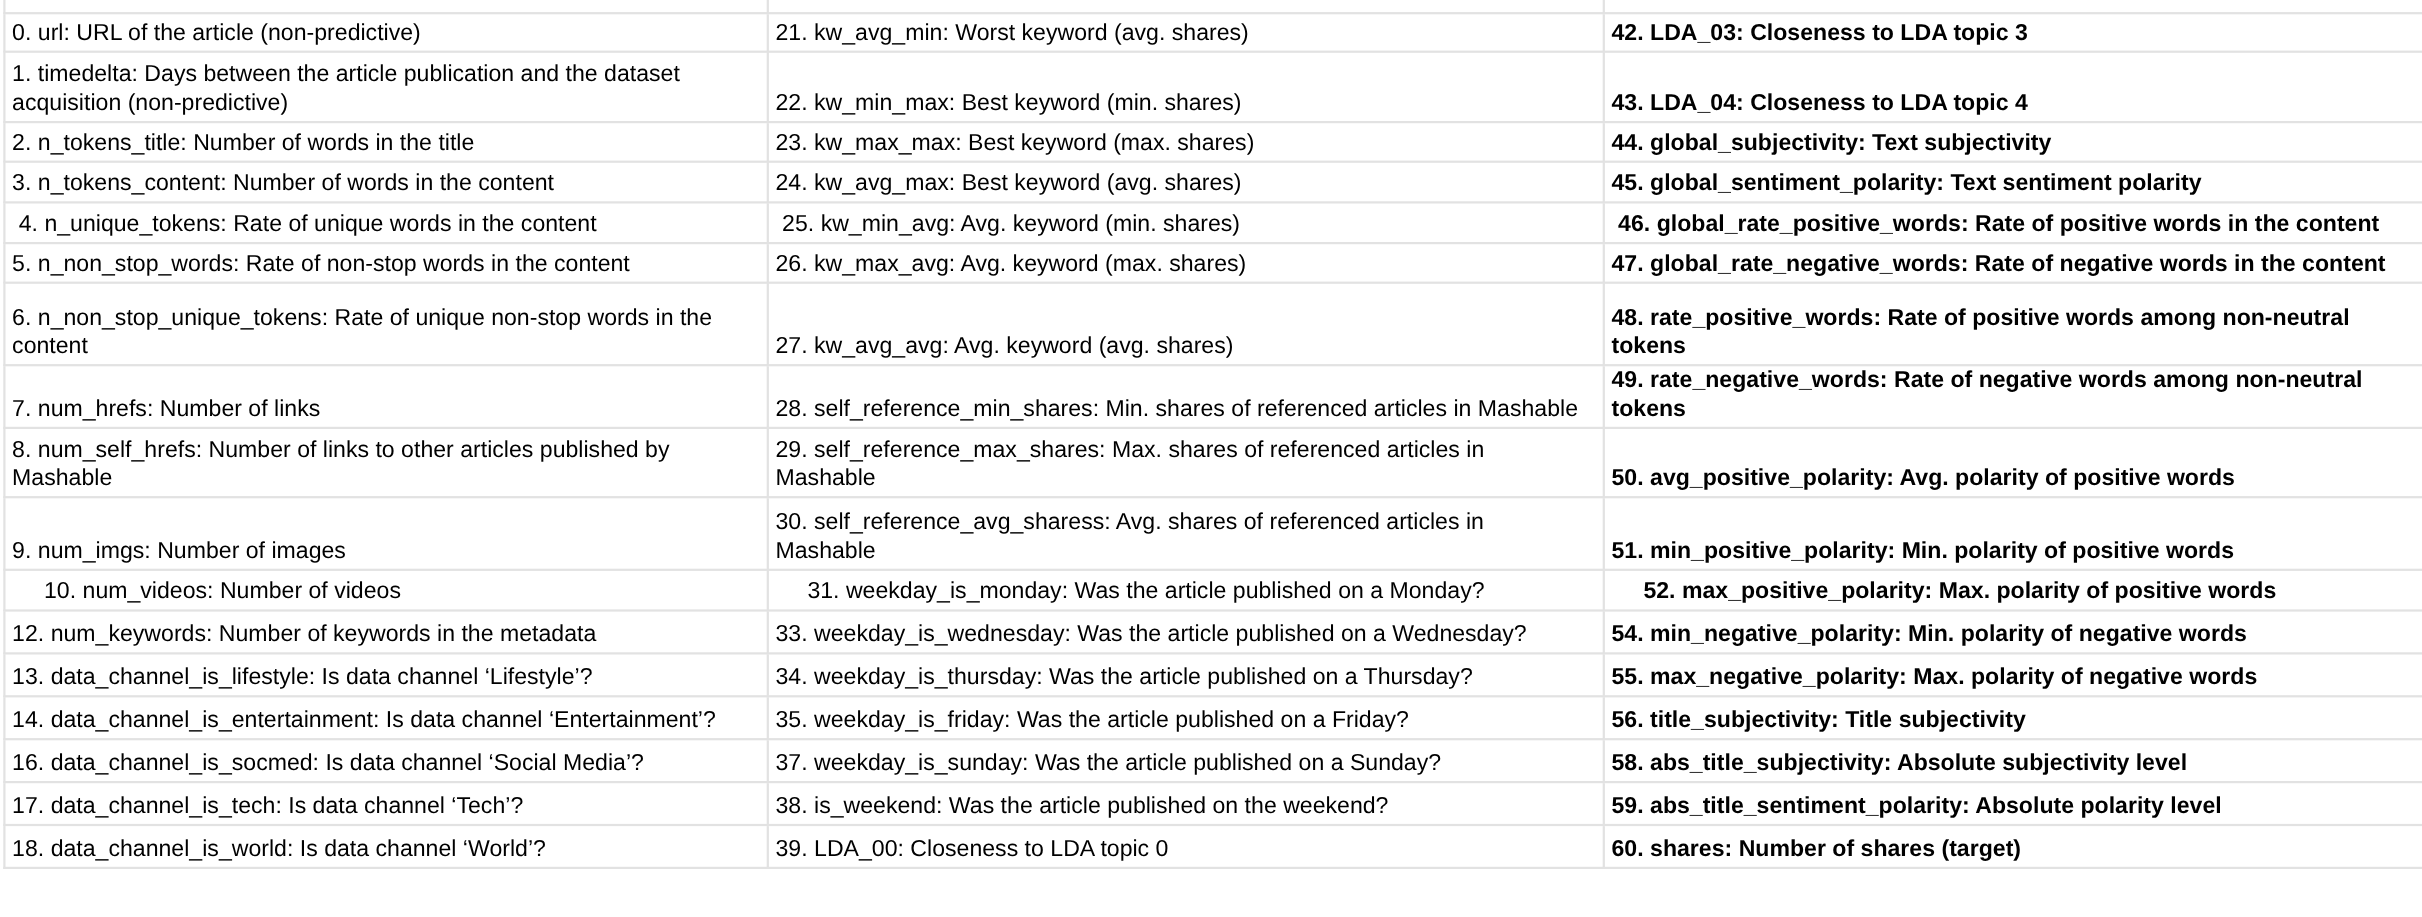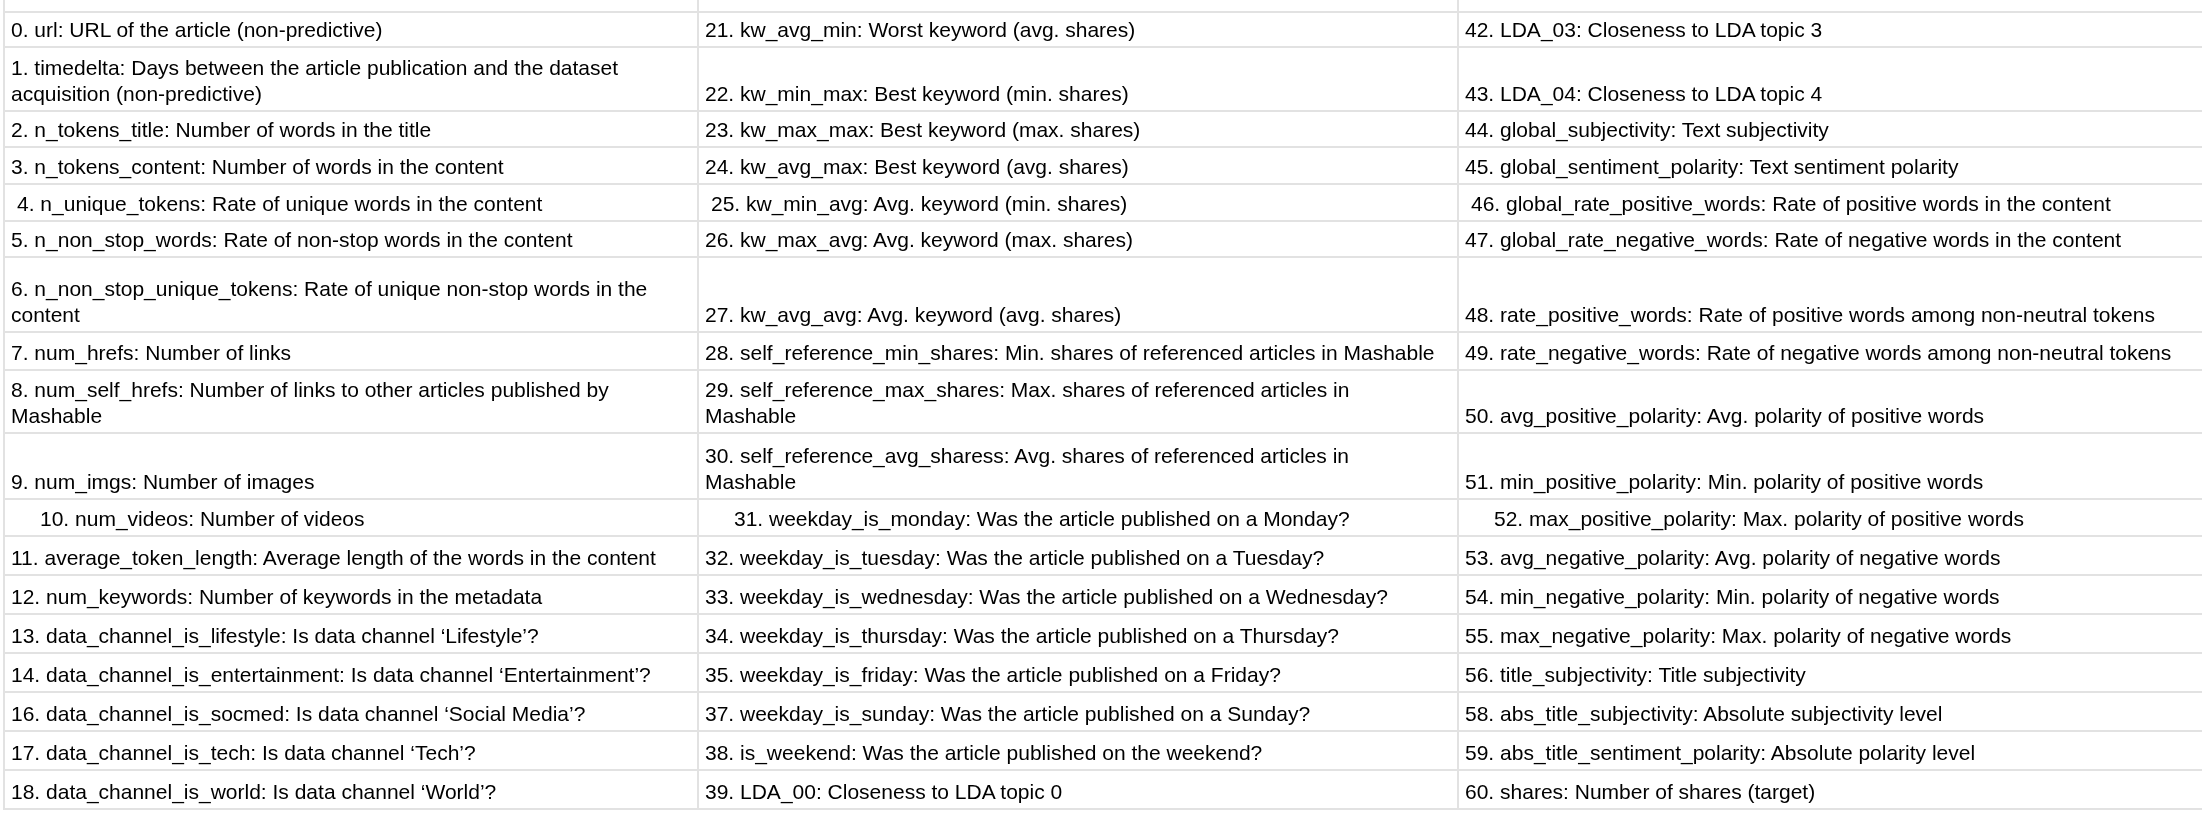--- a/index.html
+++ b/index.html
@@ -27,21 +27,21 @@
     vertical-align: bottom;
     padding: 0 8px 3px 6px;
     border-right: 2px solid #e2e2e2;
     border-bottom: 2px solid #e2e2e2;
     background: #ffffff;
     overflow: hidden;
     word-wrap: normal;
   }
   td.a { border-left: 2px solid #e2e2e2; padding-right: 26px; }
   td.b { padding-right: 17px; }
-  td.c { border-right: none; padding-right: 8px; }
+  td.c { border-right: none; padding-right: 8px; font-weight: bold; }
   tr.rs  td { height: 8px; }
   tr.r0  td { height: 30px; }
   tr.r1  td { height: 59px; }
   tr.r2  td { height: 31px; }
   tr.r3  td { height: 32px; }
   tr.r4  td { height: 32px; padding-left: 12px; }
   tr.r5  td { height: 31px; }
   tr.r6  td { height: 70px; }
   tr.r7  td { height: 33px; }
   tr.r8  td { height: 58px; margin-left: 48px; }
@@ -114,25 +114,20 @@
       <tr class="r9">
         <td class="a">9. num_imgs: Number of images</td>
         <td class="b">30. self_reference_avg_sharess: Avg. shares of referenced articles in Mashable</td>
         <td class="c">51. min_positive_polarity: Min. polarity of positive words</td>
       </tr>
       <tr class="r10">
         <td class="a">10. num_videos: Number of videos</td>
         <td class="b">31. weekday_is_monday: Was the article published on a Monday?</td>
         <td class="c">52. max_positive_polarity: Max. polarity of positive words</td>
       </tr>
-      <tr class="r11">
-        <td class="a">11. average_token_length: Average length of the words in the content</td>
-        <td class="b">32. weekday_is_tuesday: Was the article published on a Tuesday?</td>
-        <td class="c">53. avg_negative_polarity: Avg. polarity of negative words</td>
-      </tr>
       <tr class="r12">
         <td class="a">12. num_keywords: Number of keywords in the metadata</td>
         <td class="b">33. weekday_is_wednesday: Was the article published on a Wednesday?</td>
         <td class="c">54. min_negative_polarity: Min. polarity of negative words</td>
       </tr>
       <tr class="r13">
         <td class="a">13. data_channel_is_lifestyle: Is data channel ‘Lifestyle’?</td>
         <td class="b">34. weekday_is_thursday: Was the article published on a Thursday?</td>
         <td class="c">55. max_negative_polarity: Max. polarity of negative words</td>
       </tr>

